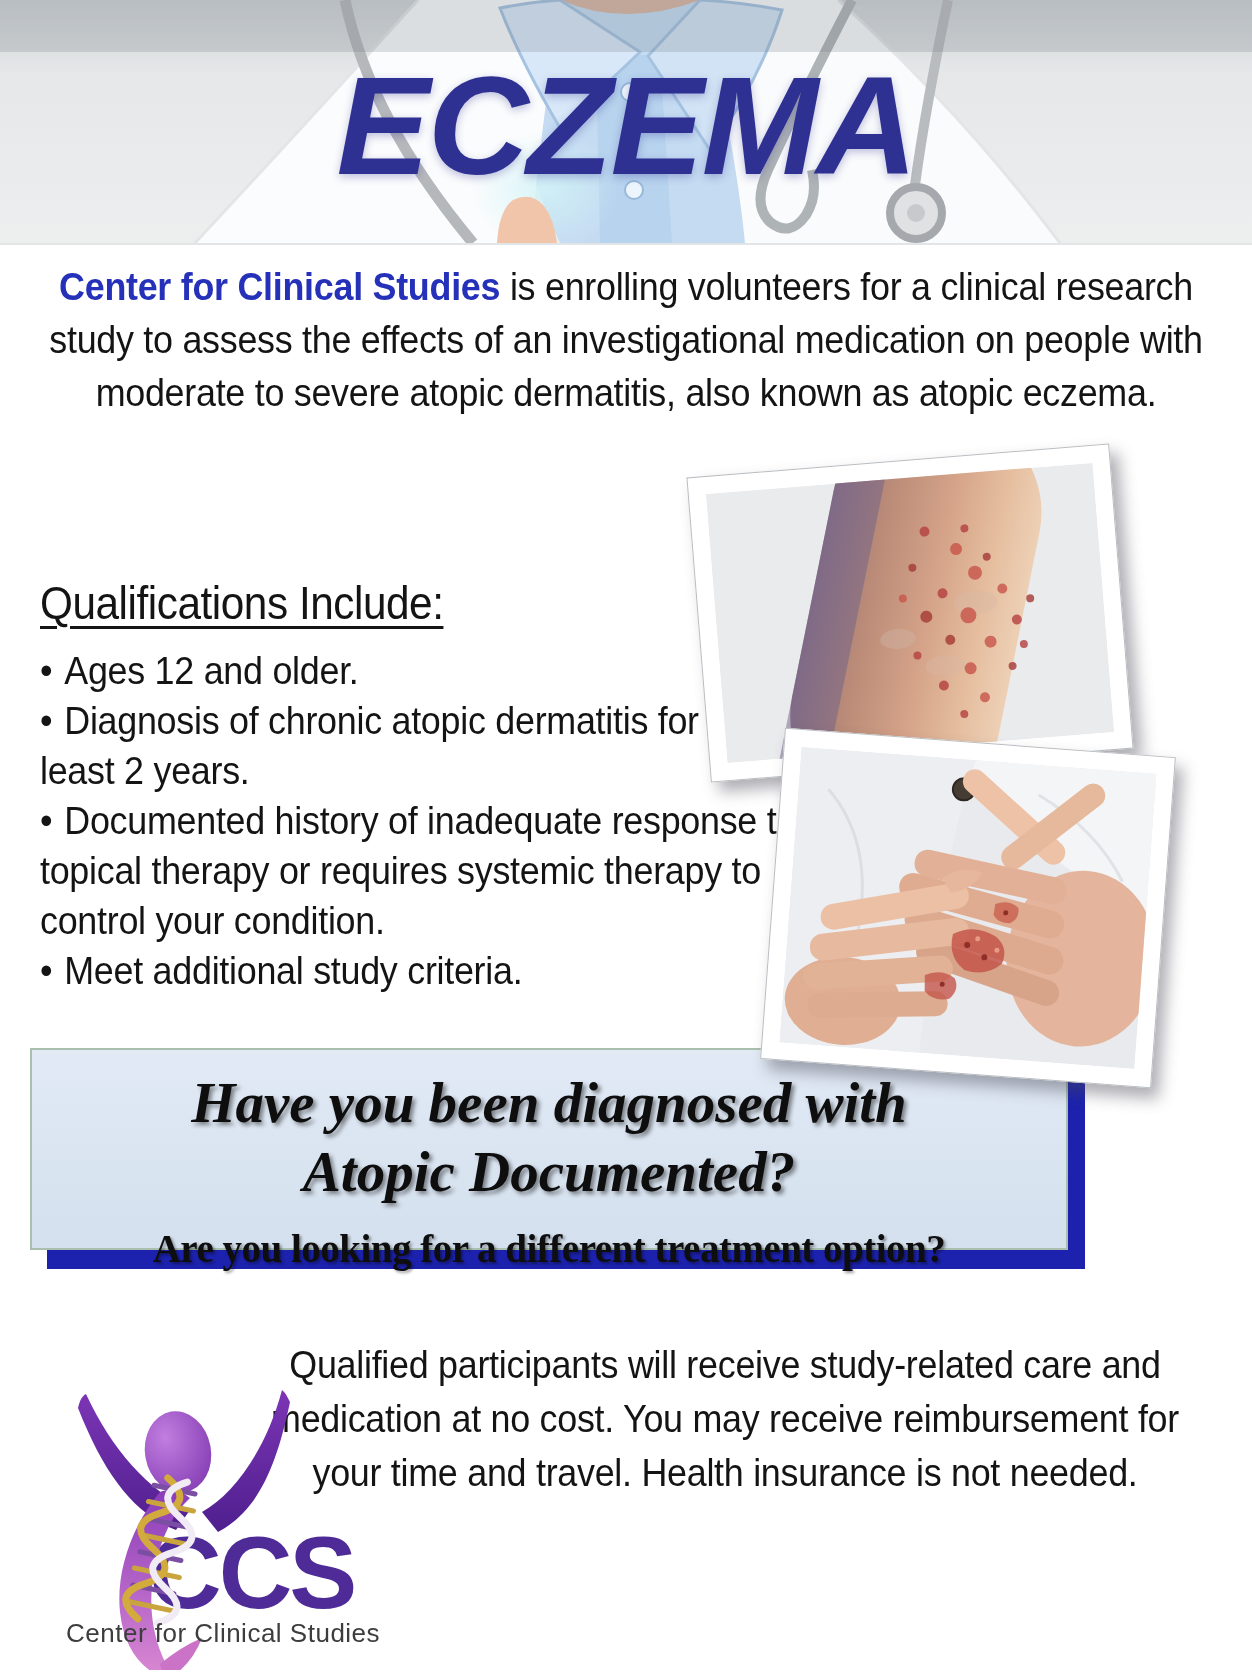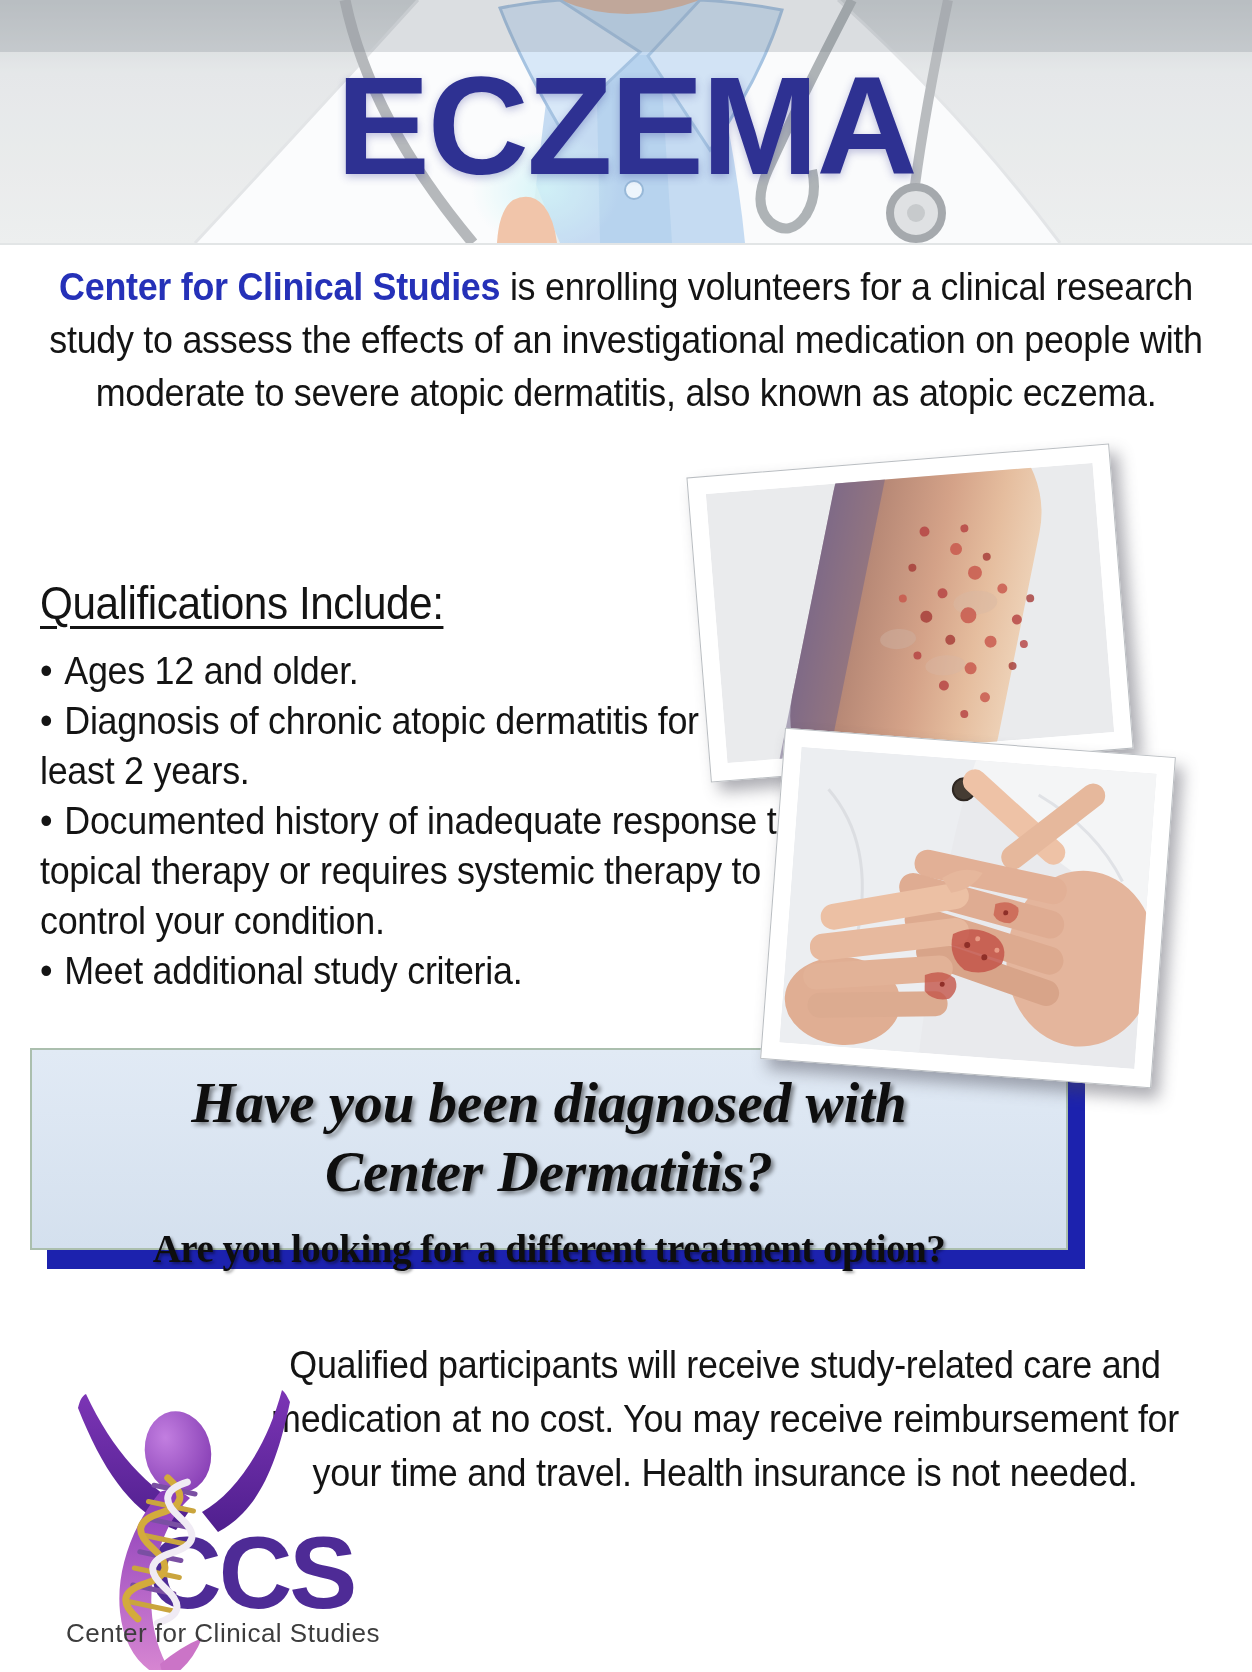--- a/index.html
+++ b/index.html
@@ -4,21 +4,21 @@
 <style>
   html,body{margin:0;padding:0;background:#ffffff;}
   .flyer{position:relative;width:1252px;height:1672px;background:#ffffff;overflow:hidden;
          font-family:"Liberation Sans",sans-serif;color:#141414;}
 
   
   .header{position:absolute;left:0;top:0;width:1252px;height:243px;border-bottom:2px solid #e2e5e6;}
   .header svg{display:block;width:100%;height:100%;}
   .title{position:absolute;left:0;top:56px;width:100%;text-align:center;line-height:1;
          font-size:140px;font-weight:bold;letter-spacing:-2px;color:#2e3192;
-         text-shadow:0 3px 8px rgba(46,49,146,.30);}
+         text-shadow:0 3px 8px rgba(46,49,146,.30);font-style:italic;}
 
   
   .intro{position:absolute;left:-4px;top:260px;width:1260px;transform:scaleX(.92);transform-origin:50% 0;
          text-align:center;font-size:39px;line-height:53px;letter-spacing:-.3px;}
   .intro .brand{font-weight:bold;color:#2531b8;}
 
   
   .quals{position:absolute;left:40px;top:576px;width:845px;transform:scaleX(.92);transform-origin:0 0;}
   .quals h2{margin:0 0 16px 0;font-size:46px;font-weight:normal;letter-spacing:-.5px;
             text-decoration:underline;text-decoration-thickness:3px;text-underline-offset:7px;}
@@ -191,21 +191,21 @@
         <circle cx="190" cy="178" r="2.5" fill="#e89a85"></circle>
           <circle cx="158" cy="226" r="2.5" fill="#8f2f28"></circle>
         <circle cx="210" cy="188" r="2.5" fill="#e89a85"></circle>
           <circle cx="216" cy="150" r="2.5" fill="#8f2f28"></circle>
       </g>
     </svg>
   </div>
 
   <div class="qbox">
     <div class="big">Have you been diagnosed with</div>
-    <div class="big">Center Dermatitis?</div>
+    <div class="big">Atopic Documented?</div>
     <div class="small">Are you looking for a different treatment option?</div>
   </div>
 
   <div class="benefits">Qualified participants will receive study-related care and medication at no cost. You may receive reimbursement for your time and travel.  Health insurance is not needed.</div>
 
   <div class="logo">
     <svg viewBox="0 0 372 282">
       <defs>
         <linearGradient id="armG" x1="0" y1="0" x2="0" y2="1">
           <stop offset="0" stop-color="#7c35b5"></stop>

